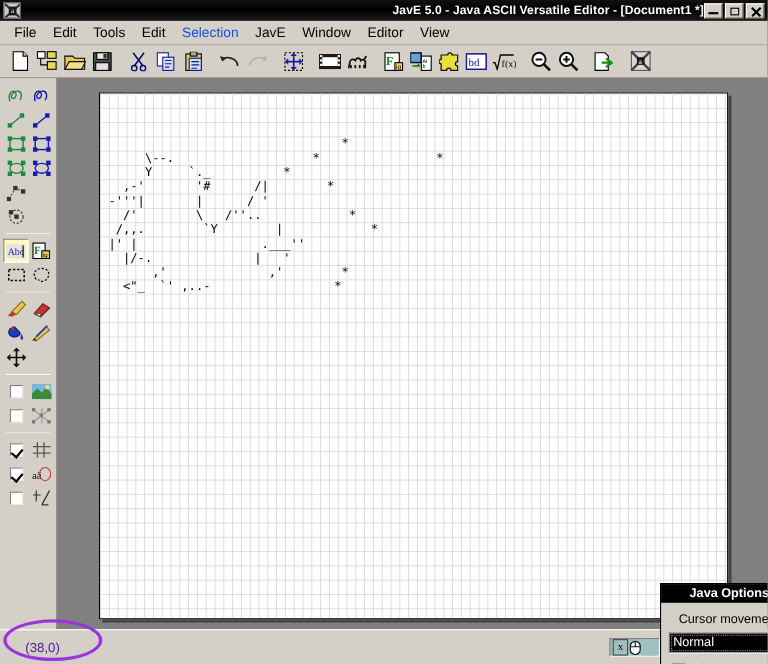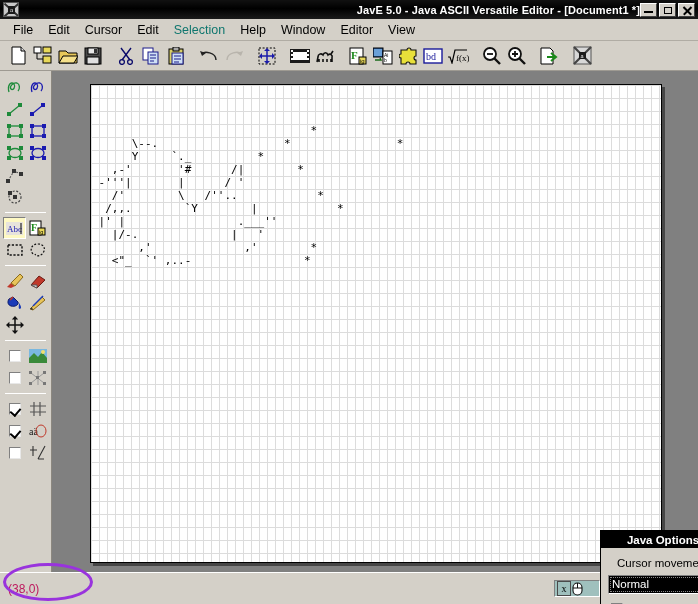--- a/index.html
+++ b/index.html
@@ -73,21 +73,21 @@
     background: #d4d0c8;
     border-bottom: 1px solid #b0aca4;
     display: flex; align-items: center;
     padding-left: 6px;
   }
   .menuitem {
     font-size: 12.5px; color: #000;
     padding: 2px 7px; margin-right: 1px;
     white-space: nowrap; cursor: default;
   }
-  .menuitem.disabled { color: #0f766e; }
+  .menuitem.disabled { color: #1d4ed8; }
 
   
   .toolbar {
     position: absolute; left: 0; top: 41px; width: 698px; height: 30px;
     background: #d4d0c8;
     border-bottom: 1px solid #9e9a92;
     display: flex; align-items: center;
     padding-left: 6px;
   }
   .tool {
@@ -198,22 +198,22 @@
   .to-mix .chk { margin-right: 6px; }
   .to-mix span { font-size: 11.5px; }
 
   
   .statusbar {
     position: absolute; left: 0; top: 572px; width: 698px; height: 32px;
     background: #d4d0c8;
     border-top: 1px solid #fff;
   }
   .sb-coords {
-    position: absolute; left: 8px; top: 9px;
-    font-size: 12px; color: #be185d;
+    position: absolute; left: 23px; top: 9px;
+    font-size: 12px; color: #4c1d95;
   }
   .sb-right {
     position: absolute; right: 4px; top: 7px;
     display: flex; align-items: center; gap: 3px;
   }
   .sb-ind {
     height: 17px; display: flex; align-items: center;
     border-top: 1px solid #808080; border-left: 1px solid #808080;
     border-right: 1px solid #fff; border-bottom: 1px solid #fff;
     background: #9fc0bd;
@@ -270,24 +270,24 @@
       <div class="tbtn cls">
           <i class="a"></i>
           <i class="b"></i>
         </div>
     </div>
   </div>
 
   <div class="menubar">
     <div class="menuitem">File</div>
     <div class="menuitem">Edit</div>
-    <div class="menuitem">Cursor</div>
+    <div class="menuitem">Tools</div>
     <div class="menuitem">Edit</div>
     <div class="menuitem disabled">Selection</div>
-    <div class="menuitem">Help</div>
+    <div class="menuitem">JavE</div>
     <div class="menuitem">Window</div>
     <div class="menuitem">Editor</div>
     <div class="menuitem">View</div>
   </div>
 
   <div class="toolbar">
 
     <div class="tool">
       <svg width="18" height="19">
           <path d="M3 1 h9 l4 4 v13 h-13 z" fill="#fff" stroke="#000" stroke-width="1"></path>

